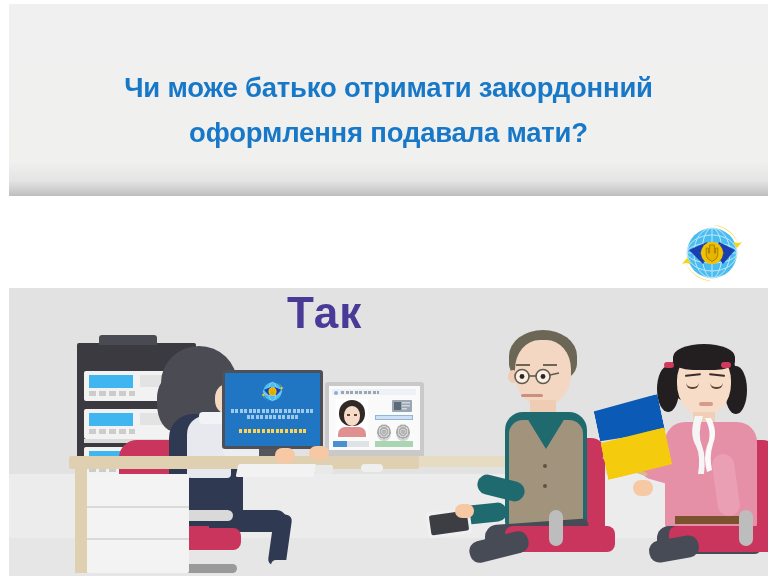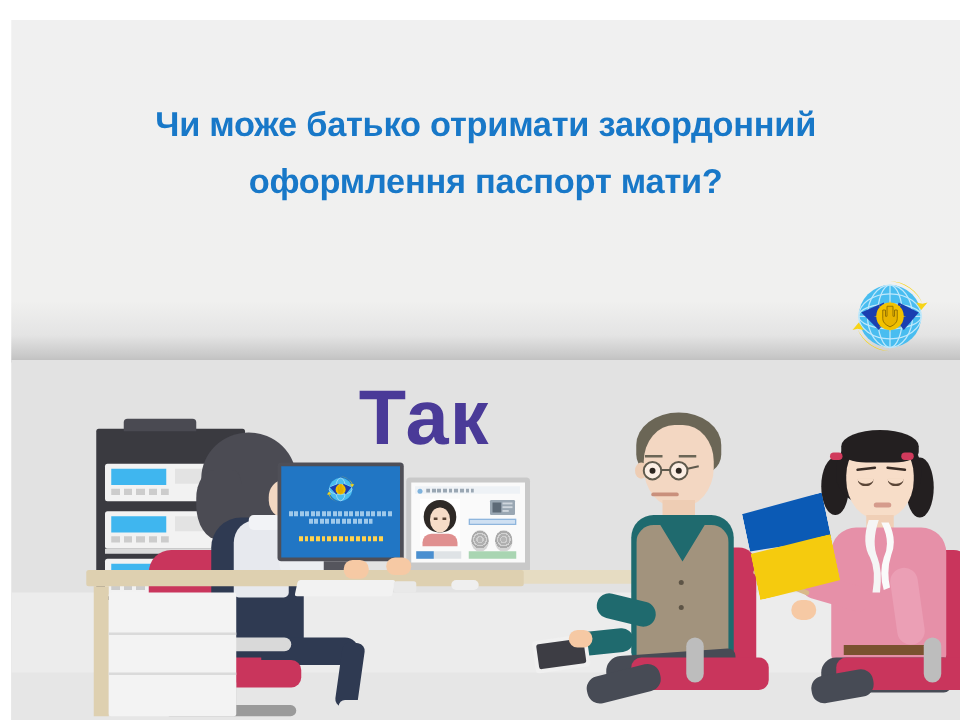--- a/index.html
+++ b/index.html
@@ -2,41 +2,41 @@
 <html><head>
 <meta charset="utf-8">
 <style>
   html,body{margin:0;padding:0;background:#ffffff;}
   body{width:768px;height:576px;overflow:hidden;
        font-family:"Liberation Sans","DejaVu Sans",sans-serif;}
 
   .page{position:relative;width:768px;height:576px;background:#ffffff;}
 
   
-  .banner{position:absolute;left:9px;top:16px;width:759px;height:274px;
+  .banner{position:absolute;left:9px;top:4px;width:759px;height:192px;
           background:linear-gradient(to bottom,#f0f0f0 0%,#f0f0ef 82%,#e4e4e4 92%,#c9c9c9 98%,#bdbdbd 100%);
           overflow:hidden;}
   .title{position:absolute;left:0;top:62px;width:759px;text-align:center;
          color:#1878c8;font-size:27.5px;font-weight:bold;line-height:1.62;
          letter-spacing:-0.2px;padding:0 22px;box-sizing:border-box;}
   .title .ln{display:block;}
 
   .credit{position:absolute;left:470px;top:263px;
           color:#4a2a8a;font-size:11px;font-weight:bold;
           letter-spacing:-0.1px;white-space:nowrap;}
 
   
   .logo{position:absolute;left:681px;top:222px;width:62px;height:62px;}
 
   
   .illus{position:absolute;left:9px;top:288px;width:759px;height:288px;
          background:#e2e2e2;overflow:hidden;}
 
-  .wordmark{position:absolute;left:278px;top:16px;
-            color:#4a3a98;font-size:62px;font-weight:bold;line-height:1;
+  .wordmark{position:absolute;left:278px;top:3px;
+            color:#4a3a98;font-size:44px;font-weight:bold;line-height:1;
             letter-spacing:1px;}
 
   
   .floor{position:absolute;left:0;top:186px;width:759px;height:102px;
          background:#ececec;}
   .floor2{position:absolute;left:0;top:250px;width:759px;height:38px;
           background:#e6e6e6;}
 
   
   .copier{position:absolute;left:68px;top:55px;width:119px;height:137px;
@@ -255,21 +255,21 @@
 </style>
 </head>
 <body>
 
 <div class="page">
 
   <div class="banner">
 
     <div class="title">
       <span class="ln">Чи може батько отримати закордонний</span>
-      <span class="ln">оформлення паспорт мати?</span>
+      <span class="ln">оформлення подавала мати?</span>
     </div>
 
   </div>
 
   <svg class="logo" viewBox="0 0 62 62">
     <circle cx="31" cy="31" r="25" fill="#49bdf0"></circle>
     <g stroke="#bfe8fb" stroke-width="1" fill="none">
       <ellipse cx="31" cy="31" rx="25" ry="10"></ellipse>
       <ellipse cx="31" cy="31" rx="25" ry="18"></ellipse>
       <ellipse cx="31" cy="31" rx="10" ry="25"></ellipse>

